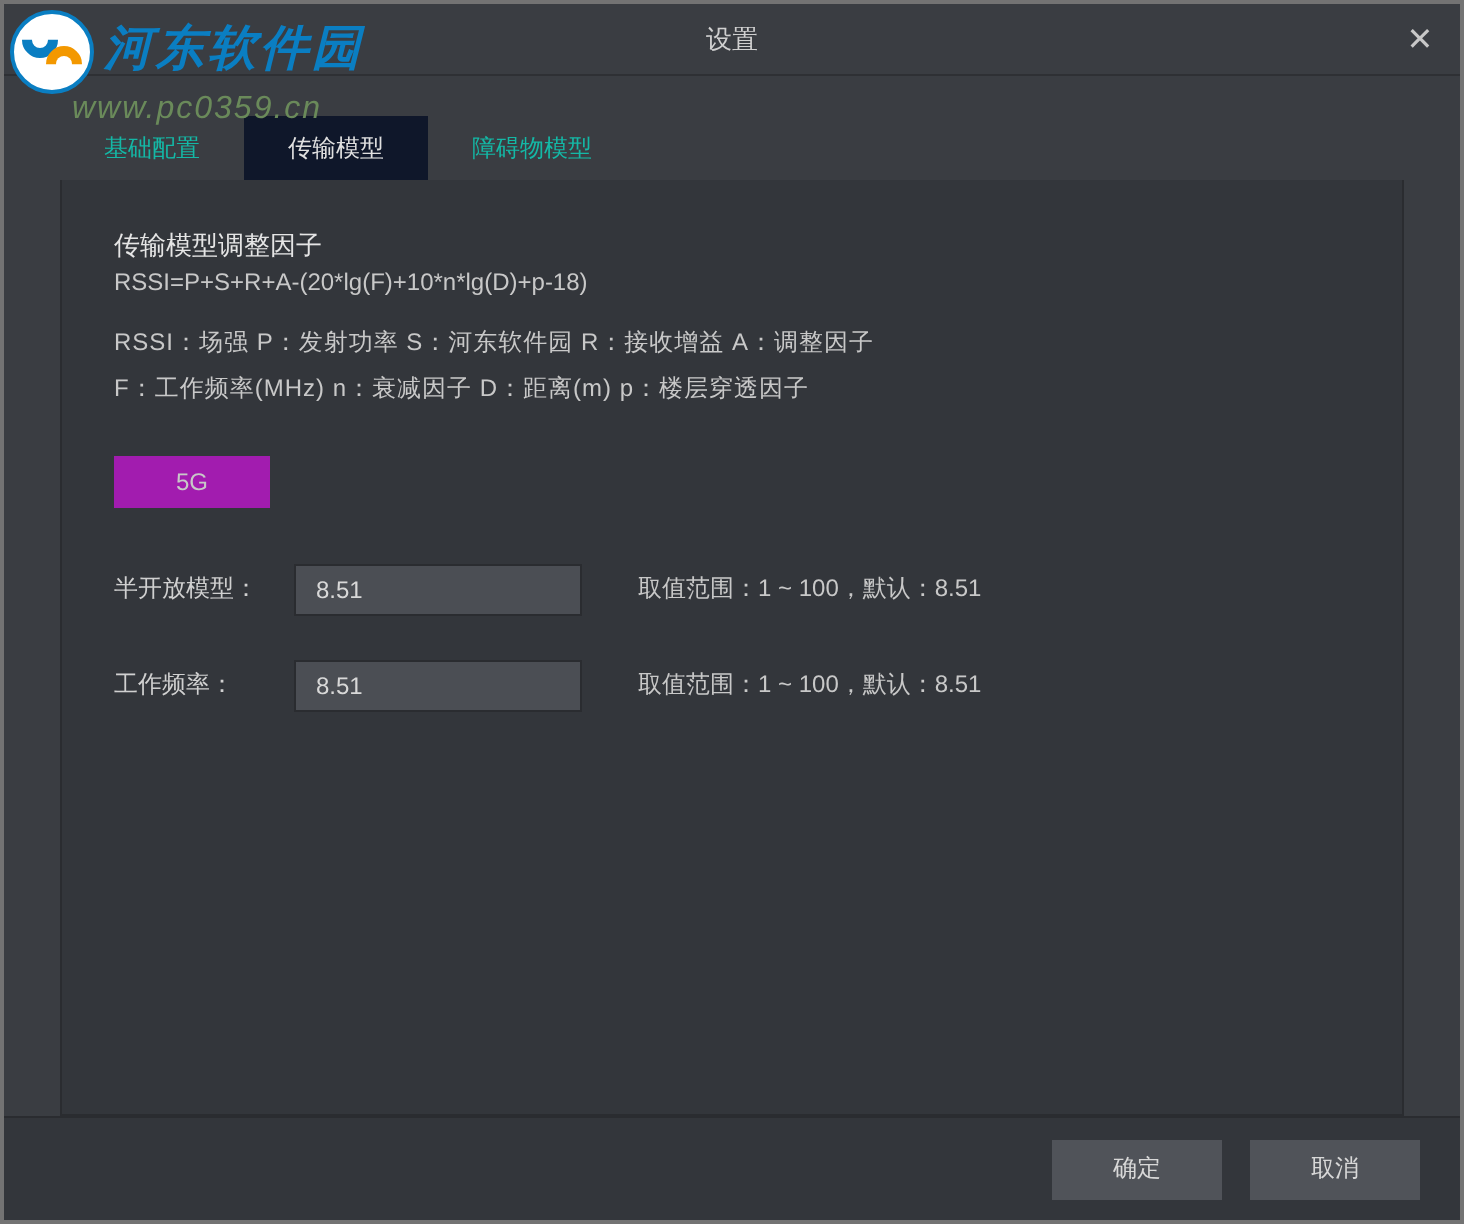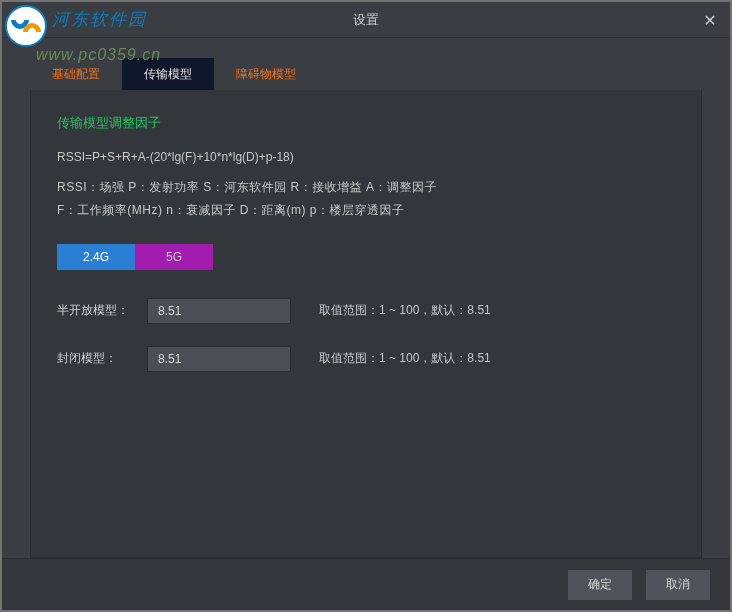--- a/index.html
+++ b/index.html
@@ -60,23 +60,23 @@
       bottom: 4px;
       right: 4px;
       transform: rotate(45deg);
     }
     .watermark-text {
       position: absolute;
       top: 8px;
       left: 52px;
       z-index: 100;
       color: #0a7ec2;
-      font-weight: normal;
+      font-weight: bold;
       font-style: italic;
-      font-size: 17px;
+      font-size: 24px;
       pointer-events: none;
       letter-spacing: 2px;
     }
     .watermark-url {
       position: absolute;
       top: 46px;
       left: 36px;
       z-index: 100;
       color: #6a8a5a;
       font-style: italic;
@@ -124,40 +124,40 @@
       flex-direction: column;
     }
     .tabs {
       display: flex;
       height: 32px;
     }
     .tab {
       padding: 0 22px;
       height: 32px;
       line-height: 32px;
-      color: #f97316;
+      color: #14b8a6;
       font-size: 12px;
       cursor: pointer;
       background: transparent;
     }
     .tab.active {
       background: #0f172a;
       color: #e0e0e0;
     }
     .panel {
       background: #33363b;
       flex: 1;
       padding: 24px 26px;
       border: 1px solid #2a2c30;
       border-top: none;
     }
     .section-title {
-      color: #22c55e;
+      color: #e5e5e5;
       font-size: 13px;
-      margin-bottom: 18px;
+      margin-bottom: 2px;
     }
     .formula {
       color: #c8c8c8;
       font-size: 12px;
       margin-bottom: 12px;
     }
     .legend-line {
       color: #c8c8c8;
       font-size: 12px;
       letter-spacing: 0.5px;
@@ -216,21 +216,21 @@
       height: 52px;
       background: #33363b;
       border-top: 1px solid #2a2c30;
       display: flex;
       justify-content: flex-end;
       align-items: center;
       padding-right: 20px;
       gap: 14px;
     }
     .dlg-btn {
-      width: 64px;
+      width: 85px;
       height: 30px;
       background: #505359;
       color: #d8d8d8;
       font-size: 12px;
       border: none;
       cursor: pointer;
       display: flex;
       align-items: center;
       justify-content: center;
     }
@@ -264,35 +264,34 @@
       <div class="tab">障碍物模型</div>
     </div>
 
     <div class="panel">
       <div class="section-title">传输模型调整因子</div>
       <div class="formula">RSSI=P+S+R+A-(20*lg(F)+10*n*lg(D)+p-18)</div>
       <div class="legend-line">RSSI：场强  P：发射功率  S：河东软件园  R：接收增益  A：调整因子</div>
       <div class="legend-line">F：工作频率(MHz)  n：衰减因子  D：距离(m)  p：楼层穿透因子</div>
 
       <div class="band-toggle">
-        <div class="band-btn active">2.4G</div>
         <div class="band-btn">5G</div>
       </div>
 
 
 
       <div class="form-row">
         <div class="form-label">半开放模型：</div>
         <input class="form-input" type="text" value="8.51" style="">
         <div class="form-hint">取值范围：1 ~ 100，默认：8.51</div>
       </div>
 
 
       <div class="form-row">
-        <div class="form-label">封闭模型：</div>
+        <div class="form-label">工作频率：</div>
         <input class="form-input" type="text" value="8.51" style="">
         <div class="form-hint">取值范围：1 ~ 100，默认：8.51</div>
       </div>
     </div>
   </div>
 
   <div class="footer">
     <button class="dlg-btn">确定</button>
     <button class="dlg-btn">取消</button>
   </div>

